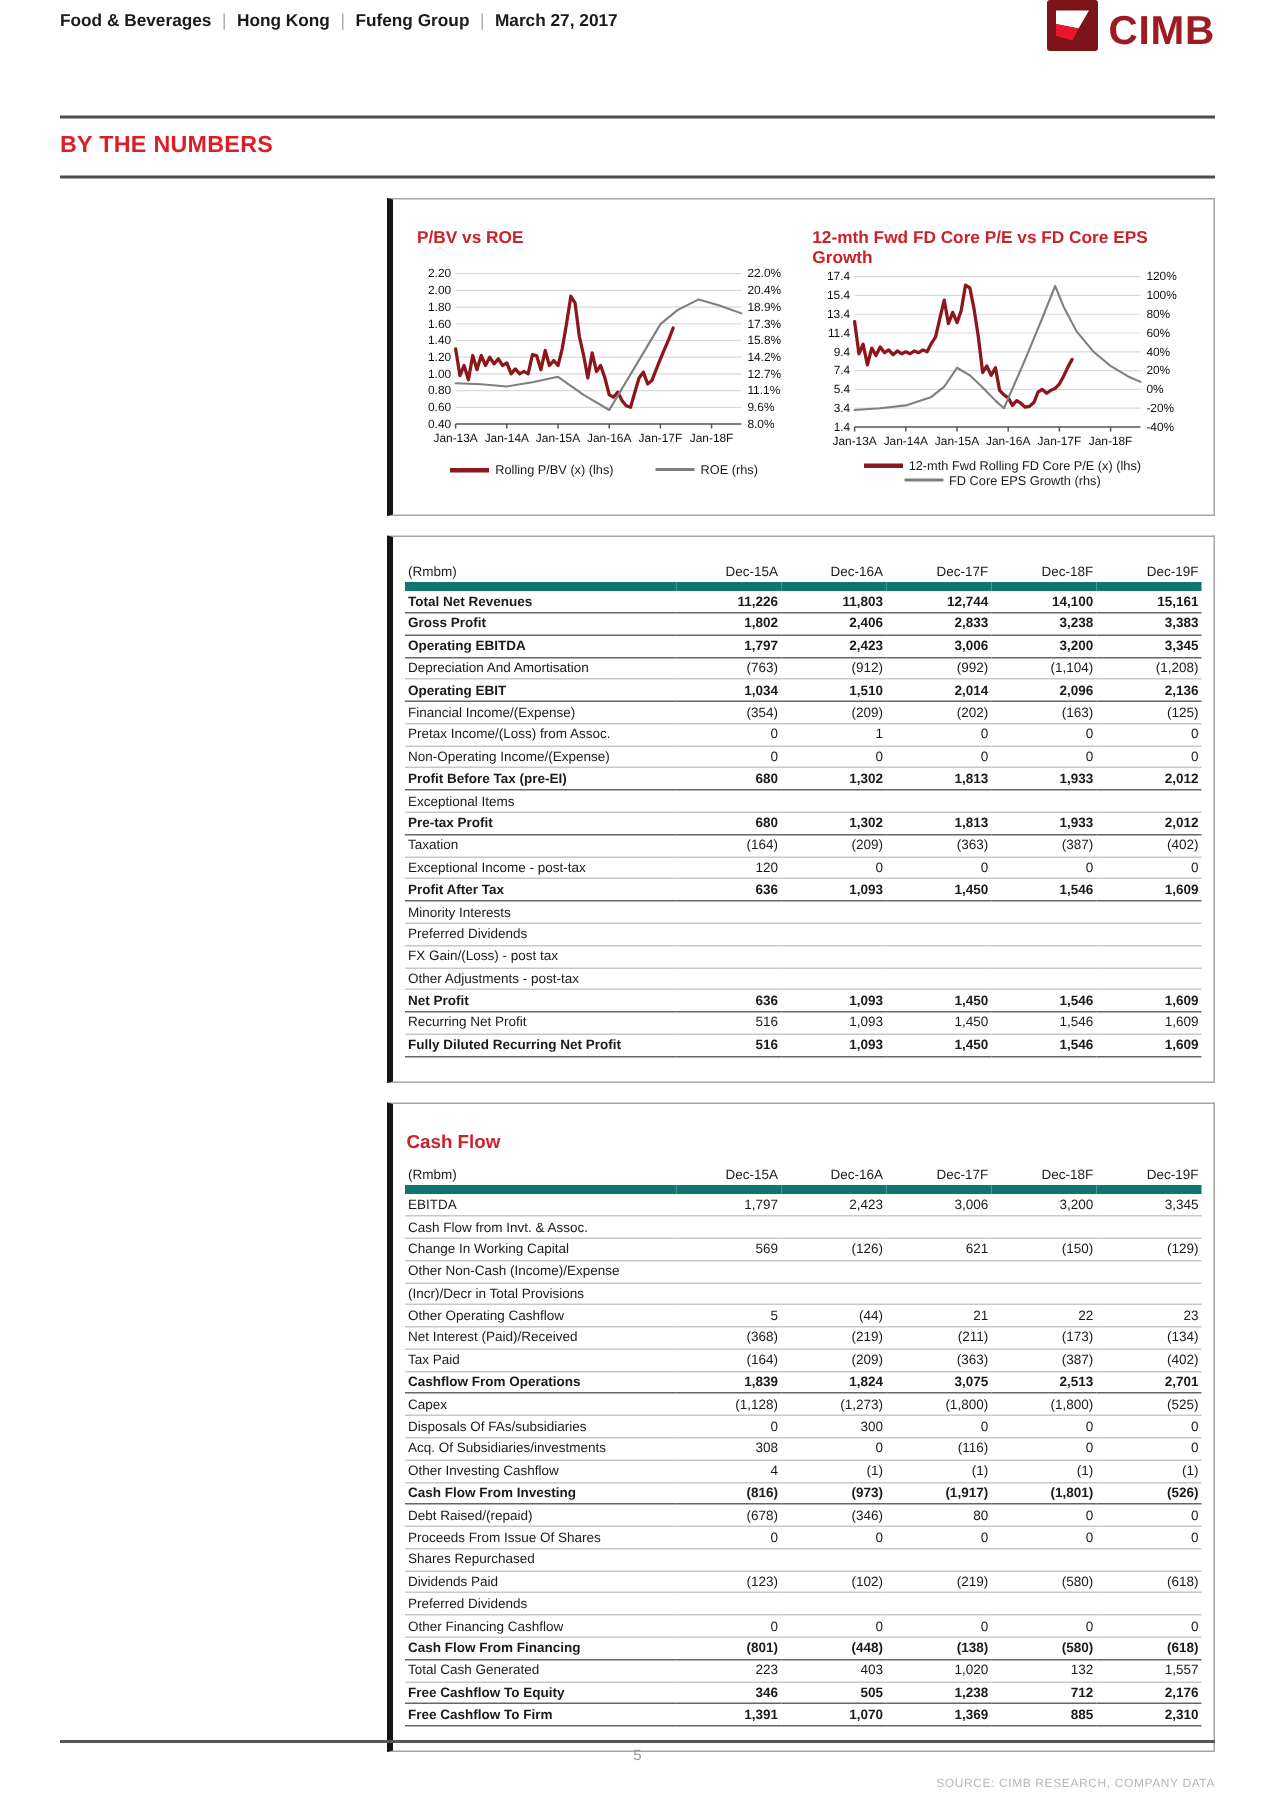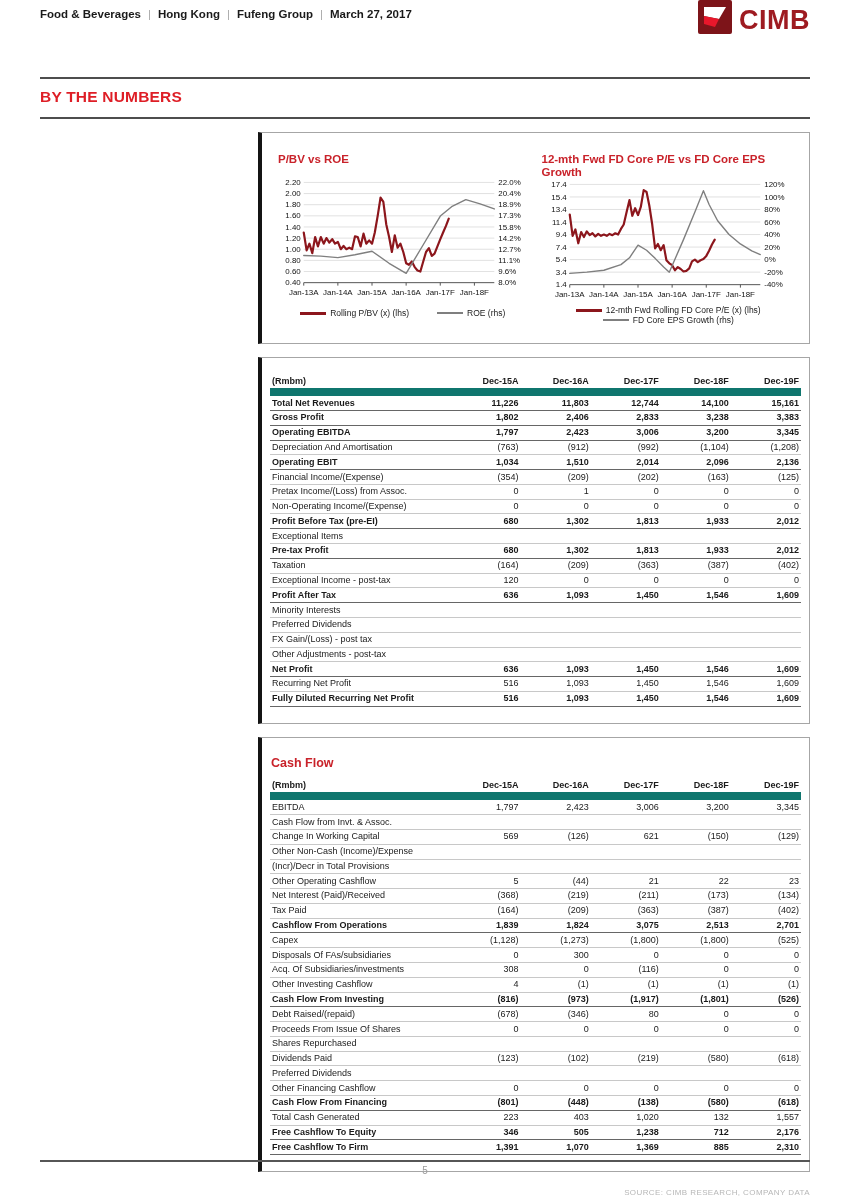--- a/index.html
+++ b/index.html
@@ -30,21 +30,21 @@
   .chart-title.left{text-align:left;padding-left:8px}
   .chart-title.center{padding:4px 6px 0}
   .chart-legend{min-height:26px;display:flex;justify-content:center;align-items:center;font-size:8.5px;gap:28px;padding-top:2px}
   .chart-legend.column{flex-direction:column;gap:0}
   .legend-item{display:flex;align-items:center;gap:4px;white-space:nowrap}
   .swatch{width:26px}
   svg text{font-family:"Liberation Sans",sans-serif}
   .tbl-title{color:var(--panel-title-red);font-weight:bold;font-size:12.5px;margin:2px 0 9px 1px}
   table.fin{width:100%;border-collapse:collapse;font-size:9px}
   table.fin th,table.fin td{padding:1.4px 2px;line-height:11px;white-space:nowrap}
-  table.fin th{font-weight:bold;border-bottom:8px solid #0f766e;text-align:right}
+  table.fin th{font-weight:normal;border-bottom:6px solid #0f766e;text-align:right}
   table.fin th.lbl{text-align:left}
   table.fin td{border-bottom:1px solid #C8C8C8;text-align:right}
   table.fin td.lbl{text-align:left}
   table.fin tr.bold td{font-weight:bold;border-top:1px solid #666;border-bottom:1px solid #666}
   .source{width:552px;margin-left:auto;text-align:right;color:var(--source-gray);font-size:8px;letter-spacing:.4px;margin-top:16px}
   footer{position:absolute;left:40px;right:40px;top:1160px}
   .footer-rule{height:2px;background:#565656}
   .page-num{text-align:center;color:#9A9A9A;font-size:10px;margin-top:3px}
 </style>
 </head>

